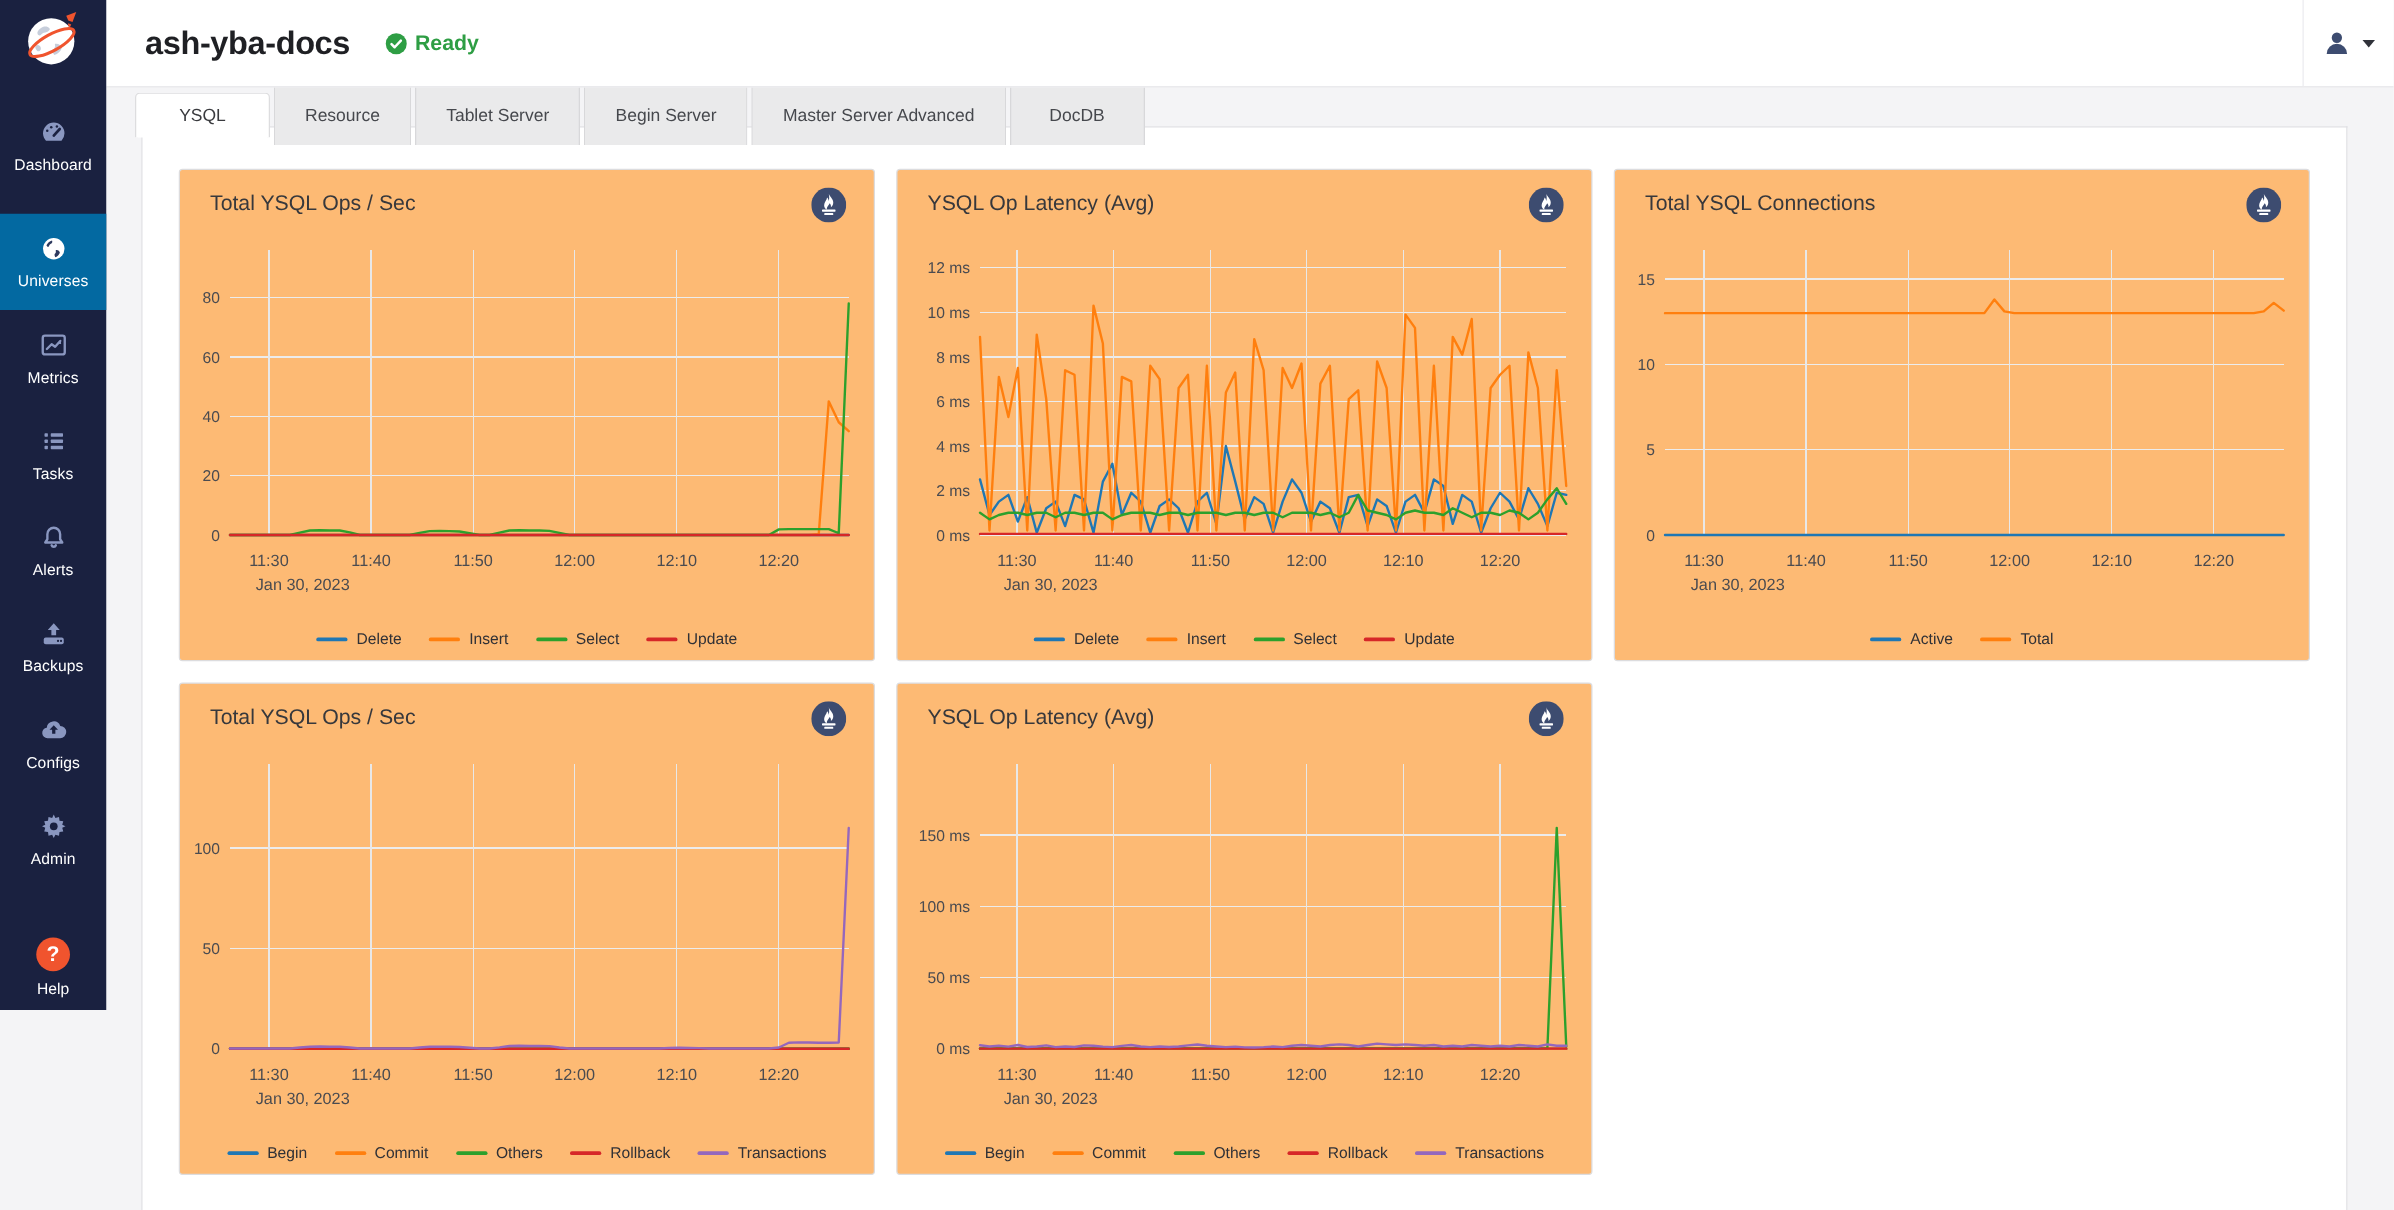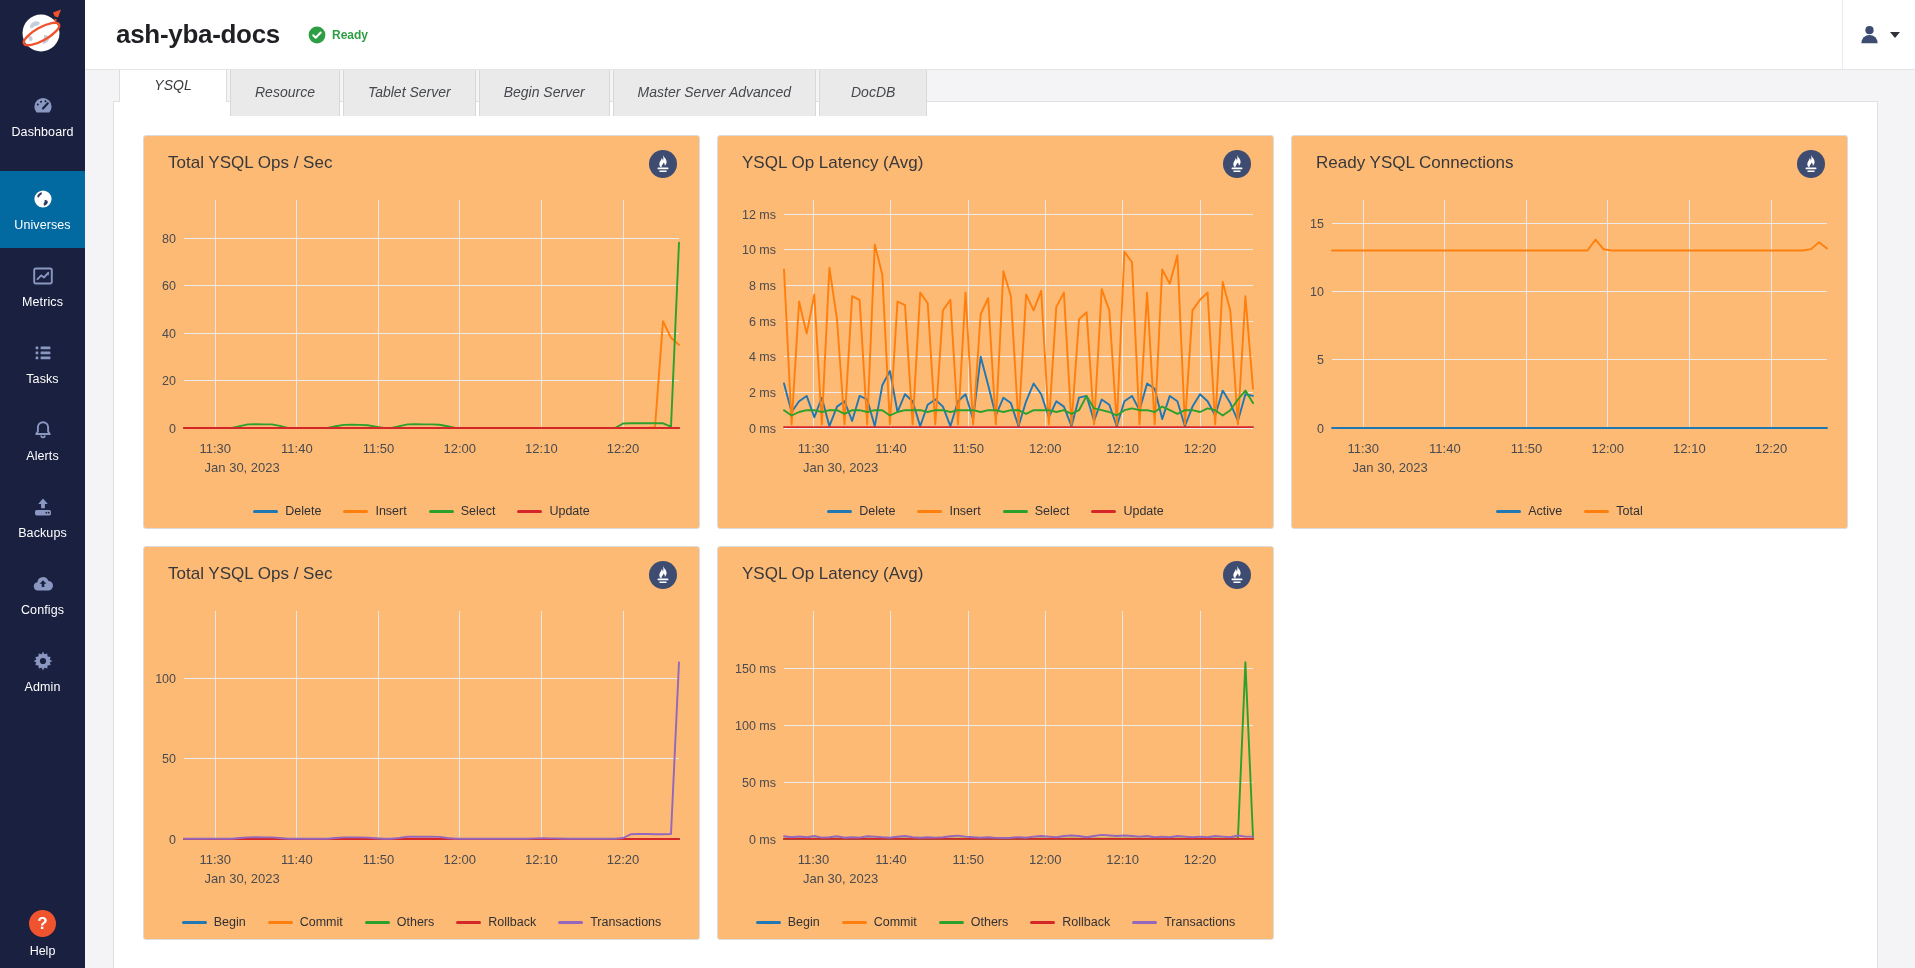--- a/index.html
+++ b/index.html
@@ -4,21 +4,21 @@
 <style>
   html,body{margin:0;padding:0;}
   body{
     width:1915px;height:968px;overflow:hidden;position:relative;
     font-family:"Liberation Sans", sans-serif;
     background:#f4f4f6;
     -webkit-font-smoothing:antialiased;
   }
   
   .sidebar{
-    position:absolute;left:0;top:0;width:85px;height:968px;
+    position:absolute;left:0;top:0;width:85px;height:808px;
     background:#1a2140;z-index:10;display:flex;flex-direction:column;
   }
   .logo-wrap{width:85px;height:78px;display:flex;align-items:flex-start;justify-content:center;padding-top:9px;box-sizing:border-box;cursor:pointer;}
   .nav-items{width:100%;}
   .nav-item{
     width:100%;height:77px;display:flex;flex-direction:column;align-items:center;justify-content:center;
     cursor:pointer;color:#8a97c0;--cut:#1a2140;
   }
   .nav-item.active{background:#0369a1;color:#ffffff;margin-top:16px;--cut:#2e3a5f;}
   .nav-item .nav-icon{width:24px;height:24px;margin-bottom:7px;}
@@ -28,25 +28,25 @@
   }
   .help-icon{width:27px;height:27px;border-radius:50%;background:#f0542e;color:#fff;font-weight:bold;
     display:flex;align-items:center;justify-content:center;font-size:17px;margin-bottom:7px;}
   .sidebar-help .nav-label{font-size:12.5px;color:#fff;}
   
   .header{
     position:absolute;left:85px;top:0;right:0;height:70px;background:#fff;
     border-bottom:1px solid #e4e4e7;display:flex;align-items:center;z-index:5;box-sizing:border-box;
   }
   .page-title{margin-left:31px;font-size:26px;font-weight:bold;color:#1f2024;letter-spacing:-.3px;}
-  .status-badge{margin-left:28px;display:flex;align-items:center;gap:6px;font-size:12px;font-weight:bold;color:#2e9e44;}
+  .status-badge{margin-left:28px;display:flex;align-items:center;gap:6px;font-size:17px;font-weight:bold;color:#2e9e44;}
   .user-area{margin-left:auto;height:100%;width:72px;border-left:1px solid #ececef;display:flex;align-items:center;justify-content:center;gap:9px;cursor:pointer;}
   .caret-down{width:0;height:0;border-left:5px solid transparent;border-right:5px solid transparent;border-top:6px solid #30323a;}
   
-  .tabs{position:absolute;left:119px;top:66px;display:flex;align-items:flex-start;z-index:4;font-style:italic;}
+  .tabs{position:absolute;left:108px;top:66px;display:flex;align-items:center;z-index:4;}
   .tab{
     height:50px;min-width:108px;padding:0 24px;margin-right:3px;box-sizing:border-box;
     display:inline-flex;align-items:center;justify-content:center;
     background:#eaeaeb;border:1px solid #d8d8da;border-bottom:none;border-radius:4px 4px 0 0;
     font-size:14px;color:#46484d;cursor:pointer;white-space:nowrap;
   }
   .tab.active{background:#fff;border-color:#dddddf;color:#393a3e;height:36px;margin-bottom:-1px;z-index:5;}
   .panel{
     position:absolute;left:113px;top:101px;width:1765px;height:880px;
     background:#fff;border:1px solid #e0e0e3;border-bottom:none;box-sizing:border-box;z-index:3;
@@ -329,21 +329,21 @@
             <span class="lbl">Select</span>
           </span>
           <span class="legend-item">
             <span class="swatch" style="background: rgb(214, 39, 40);"></span>
             <span class="lbl">Update</span>
           </span>
         </div>
   </div>
 
   <div class="card">
-    <div class="card-title">Ready YSQL Connections</div>
+    <div class="card-title">Total YSQL Connections</div>
     <span class="prom-icon">
       <svg width="28" height="28" viewBox="0 0 28 28">
         <circle cx="14" cy="14" r="14" fill="#3d4c70"></circle>
         <path fill="#ffffff" d="M14 4.6c.4 2.6 3.6 4.2 3.6 7.4 0 1.9-1 3.2-1.9 3.7.3-1-.2-2.4-1-3.1-.3 1-.9 1.5-1.5 2.3-.5.7-.9 1.7-.7 2.9-1.3-.6-2.2-2.1-2.2-3.7 0-2.5 2.1-3.8 2.4-6.2.8.8 1.3 1.8 1.2 3.1.7-1.6.5-4 .1-6.4z"></path>
         <rect x="8.6" y="17.6" width="10.8" height="1.7" rx=".5" fill="#ffffff"></rect>
         <rect x="10.4" y="20.4" width="7.2" height="1.6" rx=".5" fill="#ffffff"></rect>
       </svg>
     </span>
     <svg class="plot" viewBox="0 0 557 300">
           <line x1="40" y1="232" x2="535" y2="232" stroke="#ececec" stroke-width="1" shape-rendering="crispEdges"></line>

